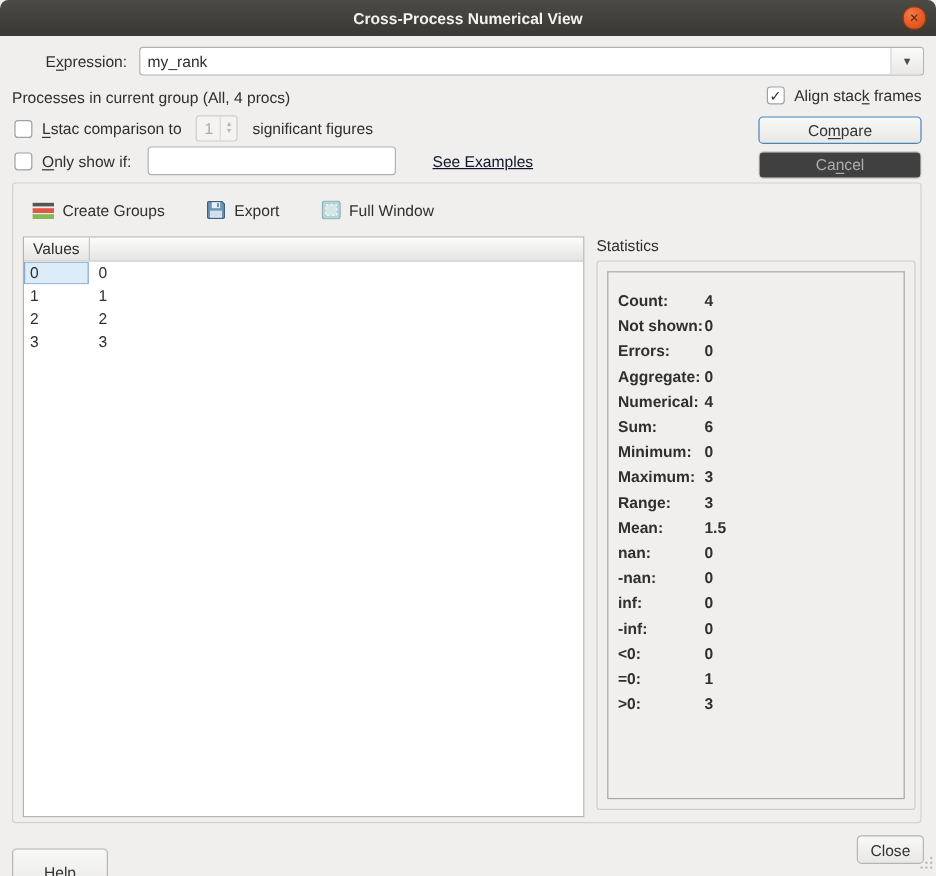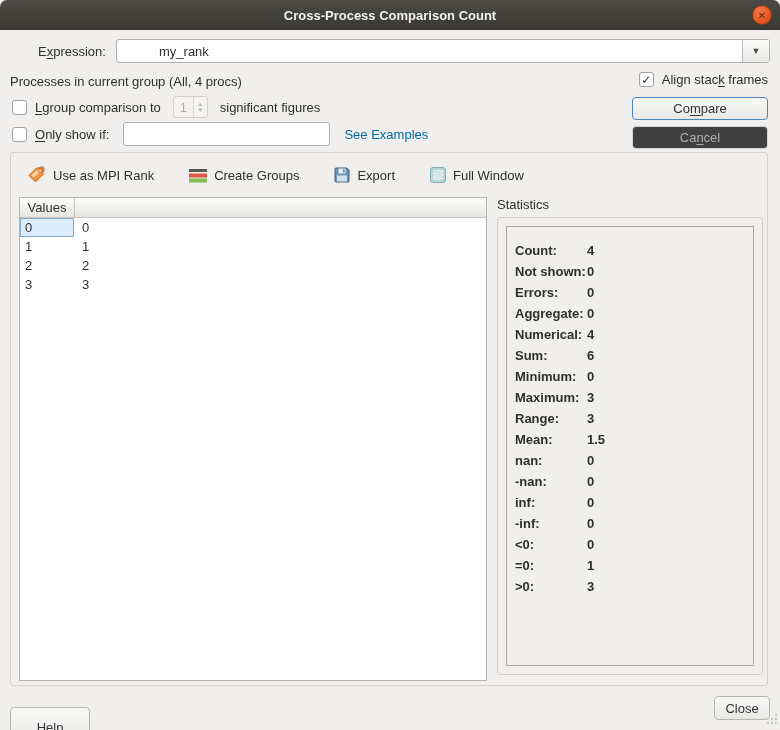--- a/index.html
+++ b/index.html
@@ -29,21 +29,21 @@
     display:flex; align-items:center; justify-content:center;
     color:#64280e; font-size:10px; font-weight:bold; cursor:default;
   }
 
   
   .expr-row { position:absolute; top:39px; left:10px; right:10px; display:flex; align-items:center; }
   .expr-label { width:78px; flex:none;margin-left:28px; }
   .combo {
     flex:1; height:24px; box-sizing:border-box; position:relative;
     background:#fff; border:1px solid #b3b2b0; border-radius:3px;
-    display:flex; align-items:stretch;padding-left:36px;
+    display:flex; align-items:stretch;
   }
   .combo-value { flex:1; display:flex; align-items:center; padding:0 6px; }
   .combo-arrow {
     width:26px; flex:none; border-left:1px solid #b9b8b6;
     background:linear-gradient(#fbfbfa,#e9e8e5);
     border-radius:0 2px 2px 0;
     display:flex; align-items:center; justify-content:center;
     color:#4b4b49; font-size:9px;
   }
 
@@ -66,21 +66,21 @@
   .spin-arrows {
     width:13px; flex:none; border-left:1px solid #d8d7d5;
     display:flex; flex-direction:column; align-items:center; justify-content:center;
     font-size:6px; line-height:6px; color:#b7b6b4;
   }
   .onlyshow-row { position:absolute; top:122px; left:12px; display:flex; align-items:center; }
   .onlyshow-input {
     width:207px; height:24px; box-sizing:border-box; margin-left:14px;
     background:#fff; border:1px solid #b3b2b0; border-radius:3px;
   }
-  .link { color:#0369a1; margin-left:14px; cursor:pointer; }
+  .link { color:#0f172a; text-decoration:underline; margin-left:30px; cursor:pointer; }
 
   
   .btn {
     box-sizing:border-box;
     background:linear-gradient(#f8f8f7,#e9e8e5);
     border:1px solid #b6b5b3; border-radius:4px;
     display:flex; align-items:center; justify-content:center;
     color:#333; cursor:default;
   }
   .btn.primary { border-color:#4a84bd; }
@@ -128,42 +128,42 @@
   .stat-row { display:flex; height:21px; align-items:center; }
   .stat-label { width:72px; flex:none; }
 
   
   .grip { position:absolute; right:2px; bottom:2px; }
 </style>
 </head>
 <body>
 
 <div class="titlebar">
-  <span>Cross-Process Comparison Count</span>
+  <span>Cross-Process Numerical View</span>
   <span class="close-btn">✕</span>
 </div>
 
 <div class="expr-row">
   <span class="expr-label pre-ws"><span>E</span><span class="mn">x</span><span>pression:</span></span>
   <div class="combo">
     <div class="combo-value">my_rank</div>
     <div class="combo-arrow">▼</div>
   </div>
 </div>
 
 <div class="group-info">Processes in current group (All, 4 procs)</div>
 
 <div class="align-row">
   <span class="cb">✓</span>
   <span class="pre-ws"><span>Align stac</span><span class="mn">k</span><span> frames</span></span>
 </div>
 
 <div class="limit-row">
   <span class="cb"></span>
-  <span class="pre-ws"><span></span><span class="mn">L</span><span>group comparison to</span></span>
+  <span class="pre-ws"><span></span><span class="mn">L</span><span>stac comparison to</span></span>
   <span class="spinner">
     <span class="spin-val">1</span>
     <span class="spin-arrows">▲<br>▼</span>
   </span>
   <span>significant figures</span>
 </div>
 
 <div class="btn primary compare-btn">
   <span class="pre-ws"><span>Co</span><span class="mn">m</span><span>pare</span></span>
 </div>
@@ -175,31 +175,20 @@
   <span class="link">See Examples</span>
 </div>
 
 <div class="btn disabled cancel-btn">
   <span class="pre-ws"><span>Ca</span><span class="mn">n</span><span>cel</span></span>
 </div>
 
 <div class="main-group">
 
   <div class="toolbar">
-    <div class="tool-btn">
-      <span>
-        <svg width="19" height="18" viewBox="0 0 19 18">
-          <circle cx="14.5" cy="3.5" r="2.6" fill="none" stroke="#9a9a98" stroke-width="1.4"></circle>
-          <path d="M2 9.5 L9.5 2 L14.5 2 Q16 2 16 3.5 L16 8.5 L8.5 16 Z" fill="#f6953f" stroke="#c8641a" stroke-width="1"></path>
-          <path d="M4.5 9.5 L9.8 4.2 L12 6.4 L6.7 11.7 Z" fill="#fde4c4" opacity="0.85"></path>
-          <circle cx="13.2" cy="4.8" r="1.4" fill="#fff" stroke="#c8641a" stroke-width="0.8"></circle>
-        </svg>
-      </span>
-      <span>Use as MPI Rank</span>
-    </div>
     <div class="tool-btn">
       <span>
         <svg width="18" height="15" viewBox="0 0 18 15">
           <rect x="0" y="1" width="18" height="3" fill="#575651"></rect>
           <rect x="0" y="5.5" width="18" height="4" fill="#e05744"></rect>
           <rect x="0" y="10.5" width="18" height="4" fill="#85ba52"></rect>
         </svg>
       </span>
       <span>Create Groups</span>
     </div>

